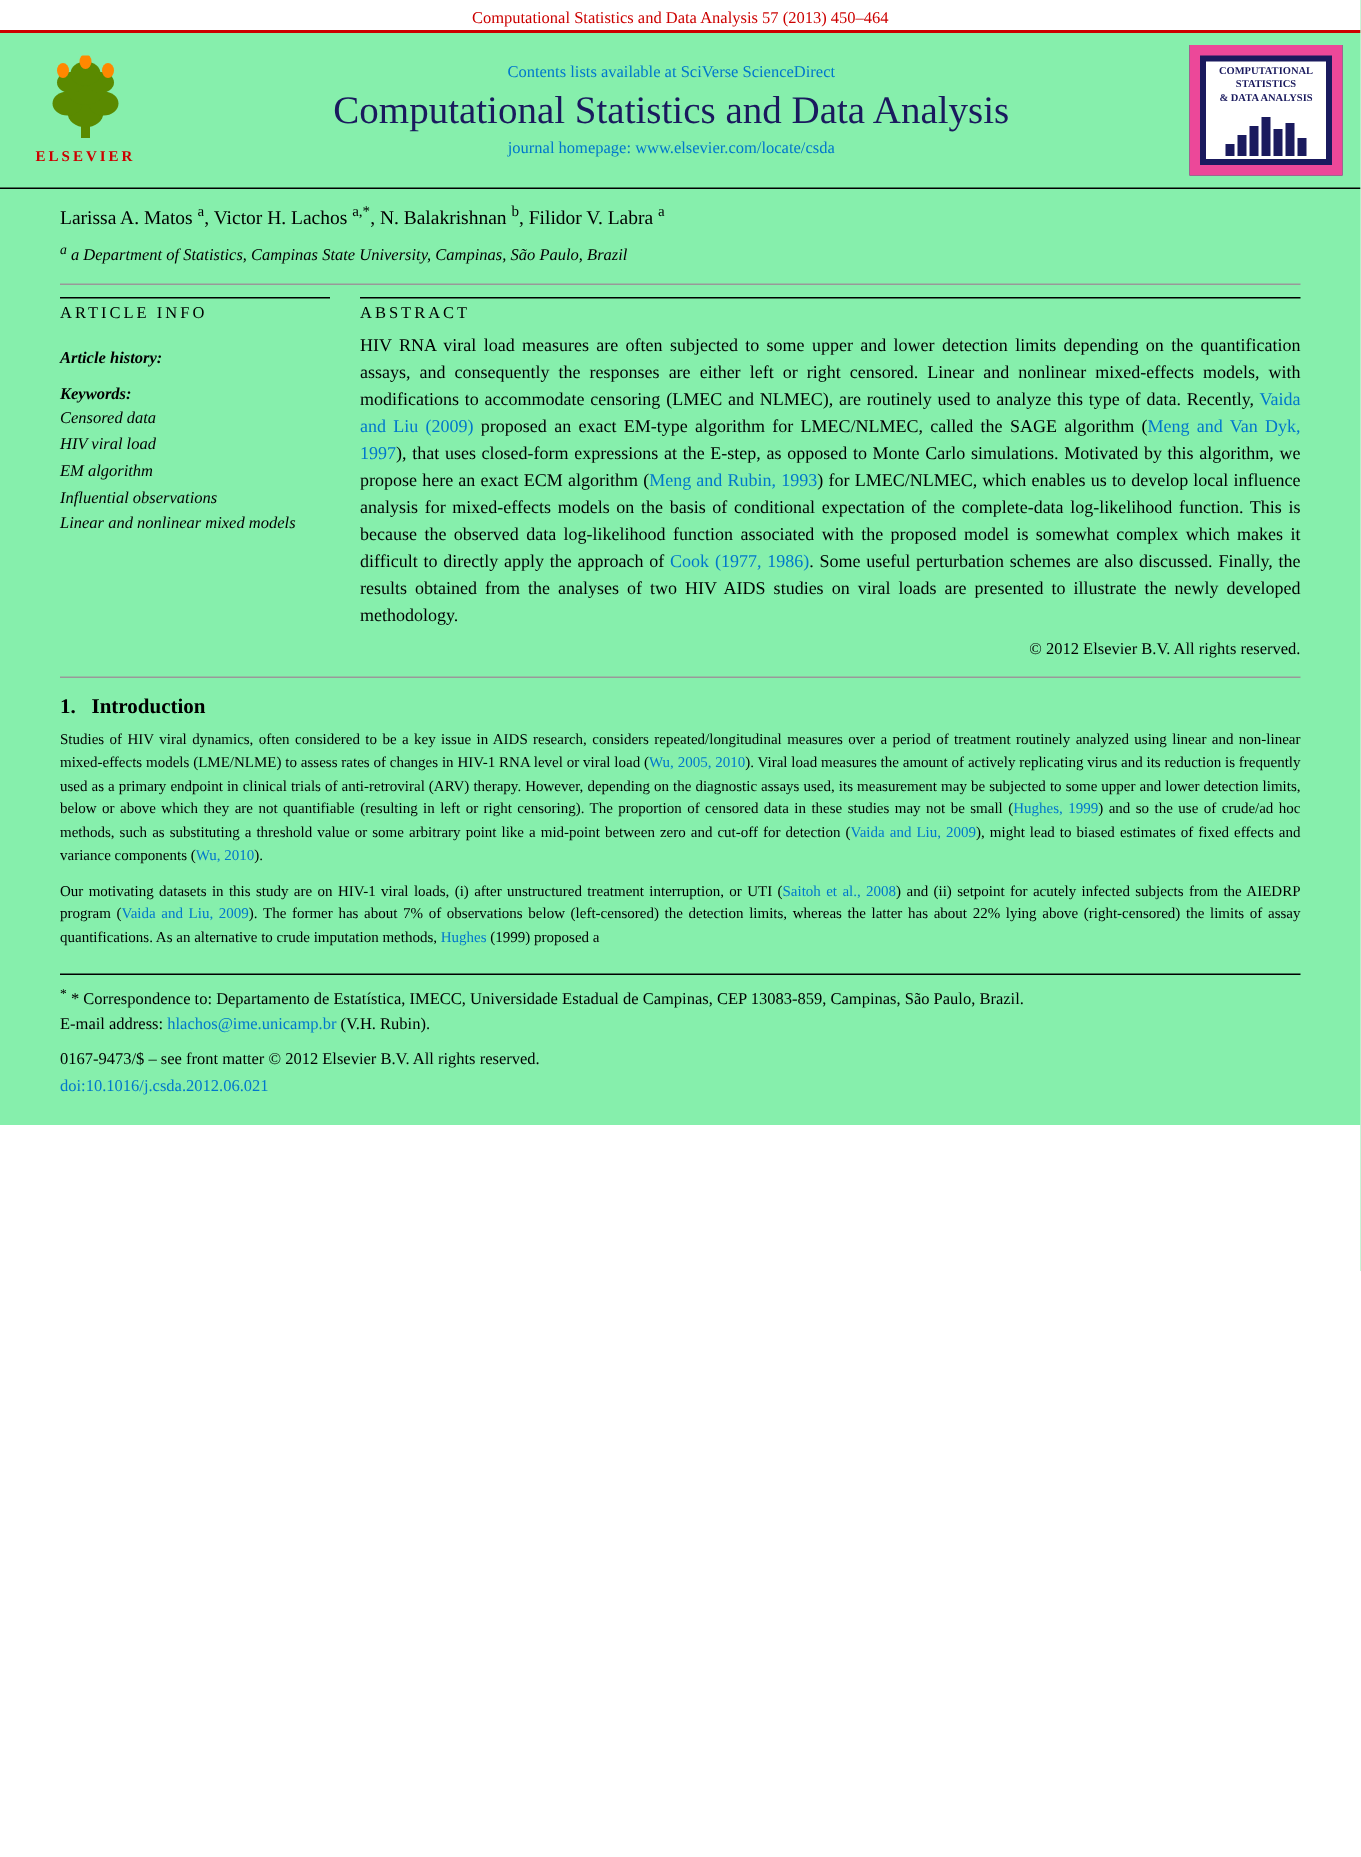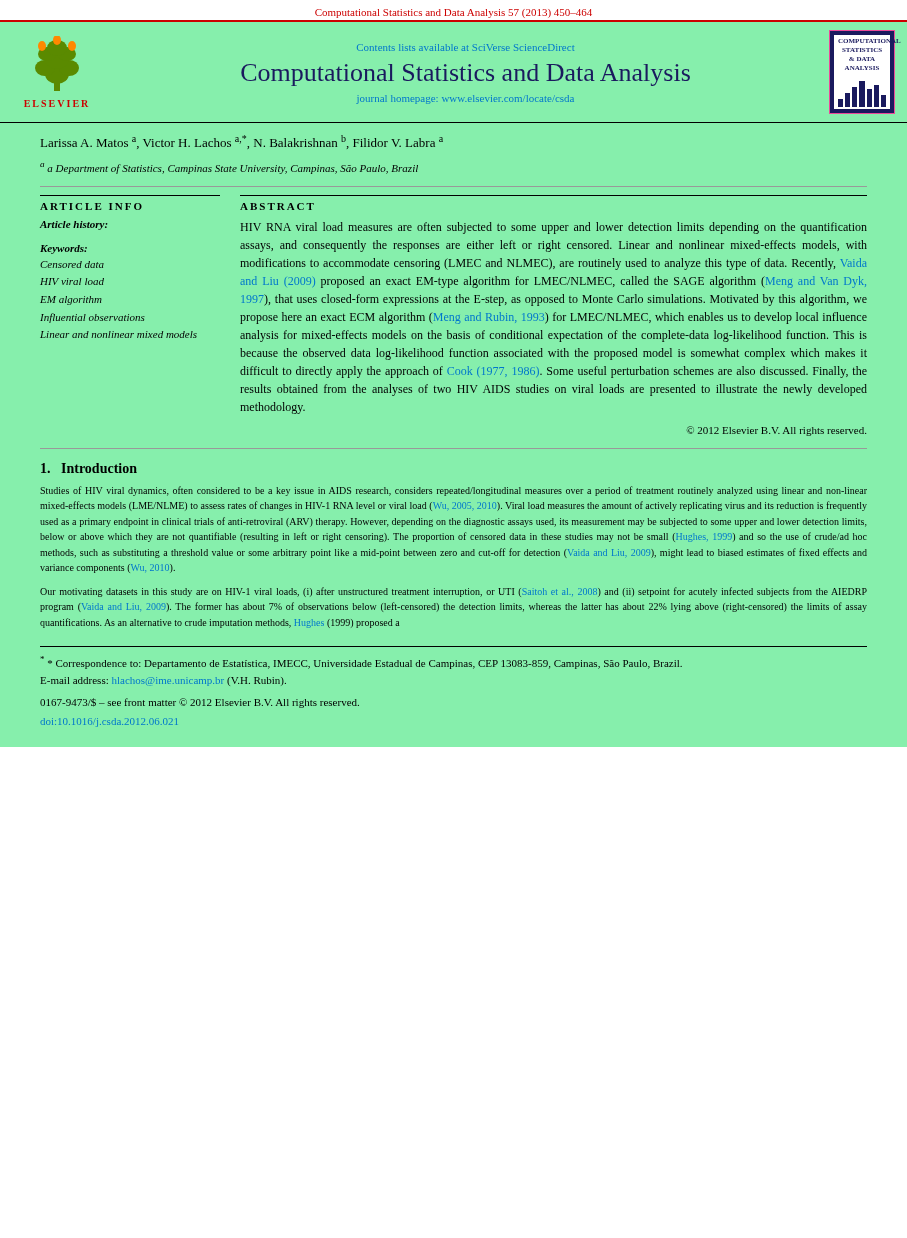--- a/index.html
+++ b/index.html
@@ -65,23 +65,23 @@
       color: #1a1a5e;
       line-height: 1.2;
     }
     .homepage-line {
       font-size: 11px;
       color: #555;
       margin-top: 4px;
     }
     .homepage-line span { color: #07c; }
     .journal-logo-box {
-      width: 66px;
+      width: 102px;
       flex-shrink: 0;
-      border: 1px solid #ec4899;
+      border: 7px solid #ec4899;
       background: #1a1a5e;
       padding: 4px;
       text-align: center;
     }
     .journal-logo-inner {
       background: #fff;
       padding: 2px 4px;
     }
     .journal-logo-title {
       font-size: 7px;
@@ -144,32 +144,32 @@
     .left-col {
       width: 180px;
       flex-shrink: 0;
     }
     .right-col {
       flex: 1;
     }
     
     .section-header {
       font-size: 11px;
-      font-weight: bold;
+      font-weight: normal;
       letter-spacing: 2px;
       text-transform: uppercase;
       border-top: 1px solid #000;
       padding-top: 4px;
       margin-bottom: 6px;
     }
     .info-label {
       font-size: 11px;
       font-style: italic;
       font-weight: bold;
-      margin-top: 6px;
+      margin-top: 18px;
       margin-bottom: 2px;
     }
     .info-text {
       font-size: 11px;
       line-height: 1.5;
     }
     .keywords-list {
       font-size: 11px;
       line-height: 1.6;
       font-style: italic;

